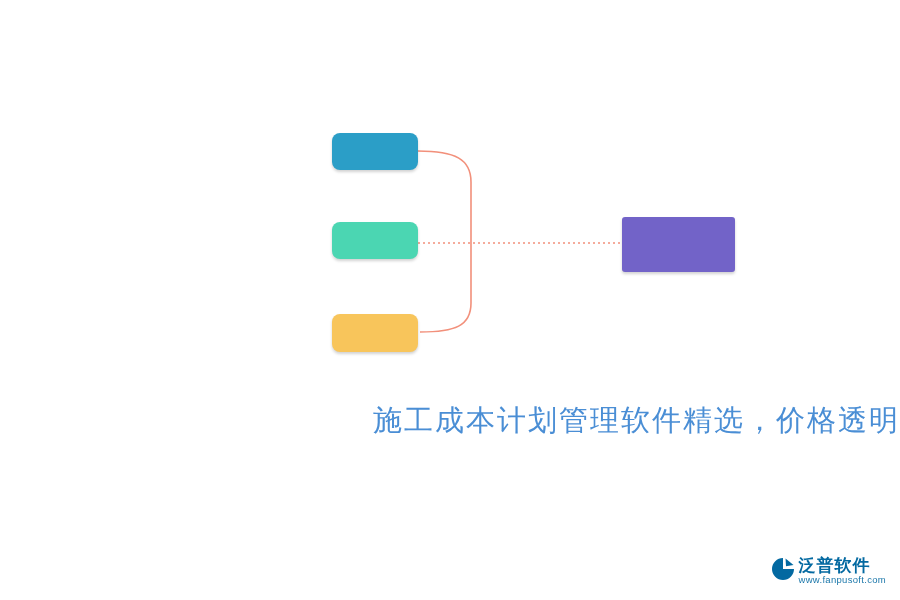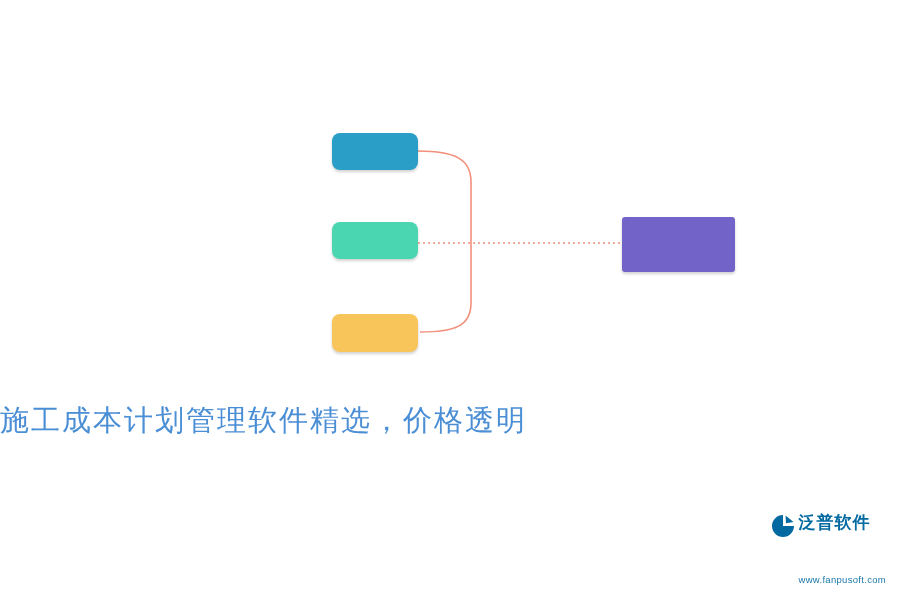--- a/index.html
+++ b/index.html
@@ -29,21 +29,21 @@
     width: 900px; height: 600px;
     pointer-events: none;
   }
 
   
   .caption {
     position: absolute;
     left: 0;
     top: 401px;
     width: 100%;
-    text-align: left;
+    text-align: right;
     font-family: "DejaVu Serif", "Liberation Serif", serif;
     font-size: 29px;
     letter-spacing: 2px;
     font-weight: 500;
   }
 
   
   .watermark {
     position: absolute;
     right: 14px;
@@ -57,21 +57,20 @@
   .watermark .brand-name {
     font-size: 17px;
     font-weight: bold;
     letter-spacing: 1px;
     font-family: "DejaVu Serif", "Liberation Serif", serif;
   }
   .watermark .brand-url {
     font-size: 9.5px;
     letter-spacing: 0.3px;
     opacity: 0.9;
-    margin-top: 43px;
   }
 </style>
 </head>
 <body>
 
 <div class="canvas">
 
   <svg class="connector-layer" viewBox="0 0 900 600" xmlns="http://www.w3.org/2000/svg">
 
     <path d="M 418 151 C 455 151 471 159 471 182 L 471 303 C 471 326 455 332 420 332" fill="none" stroke-width="1.6" stroke="#F2907B"></path>

